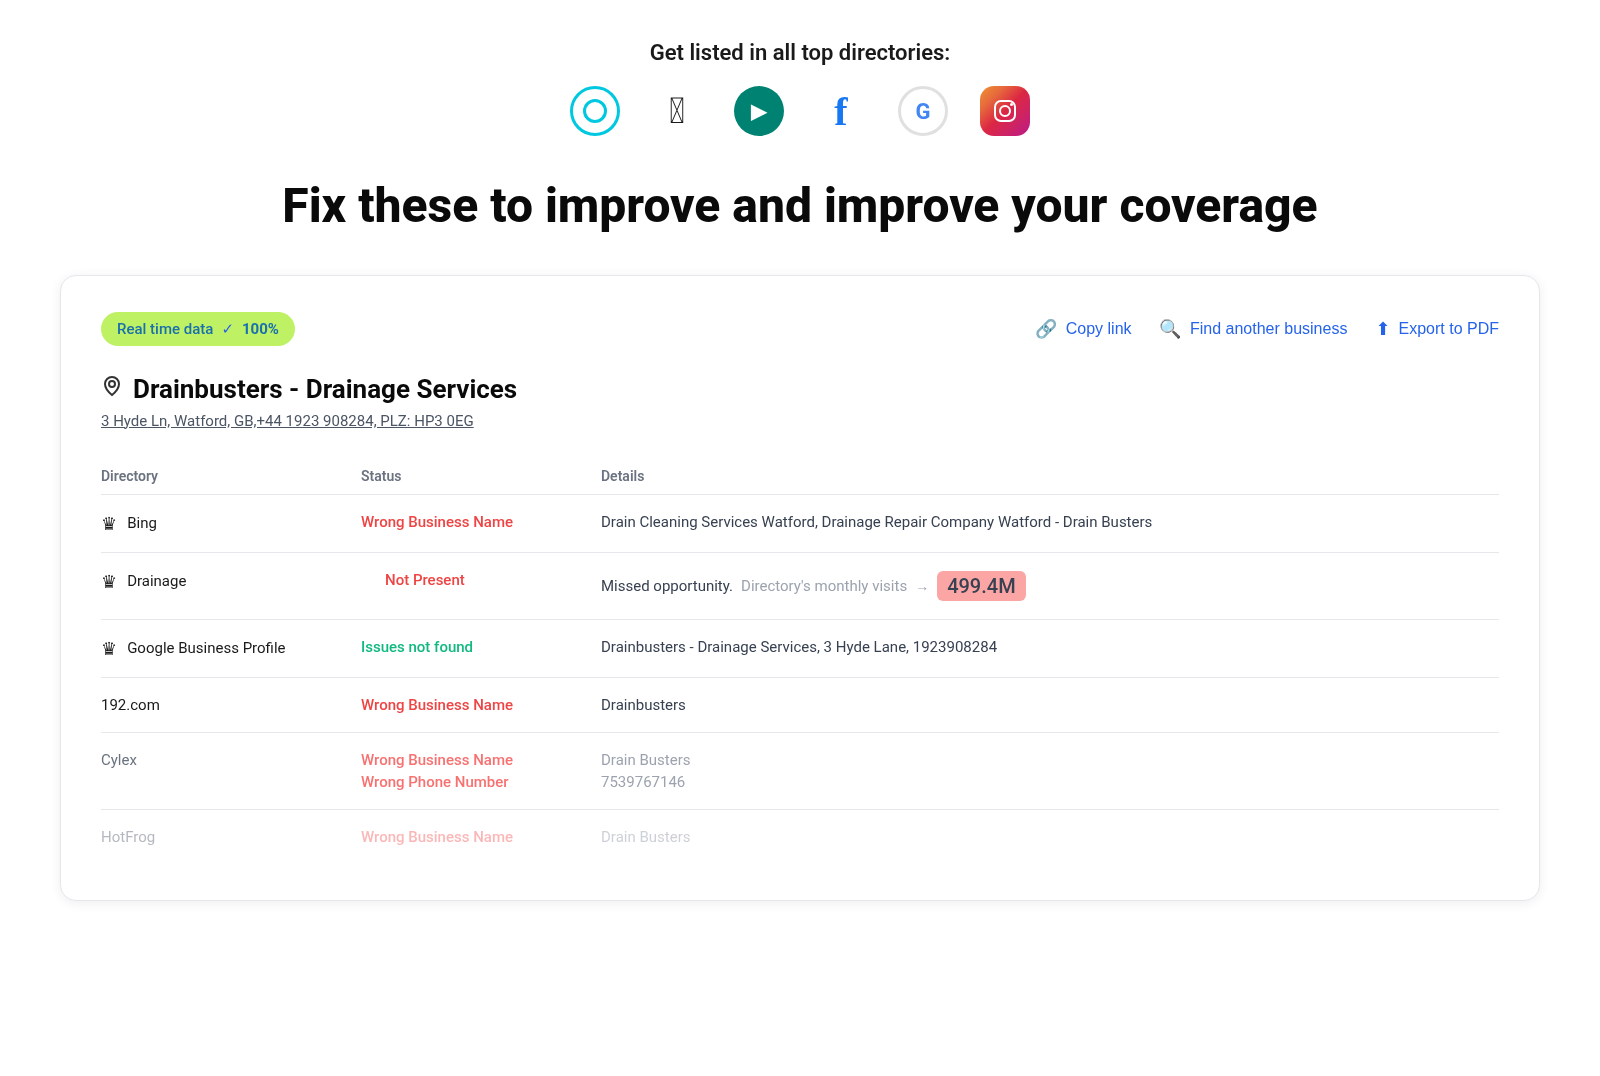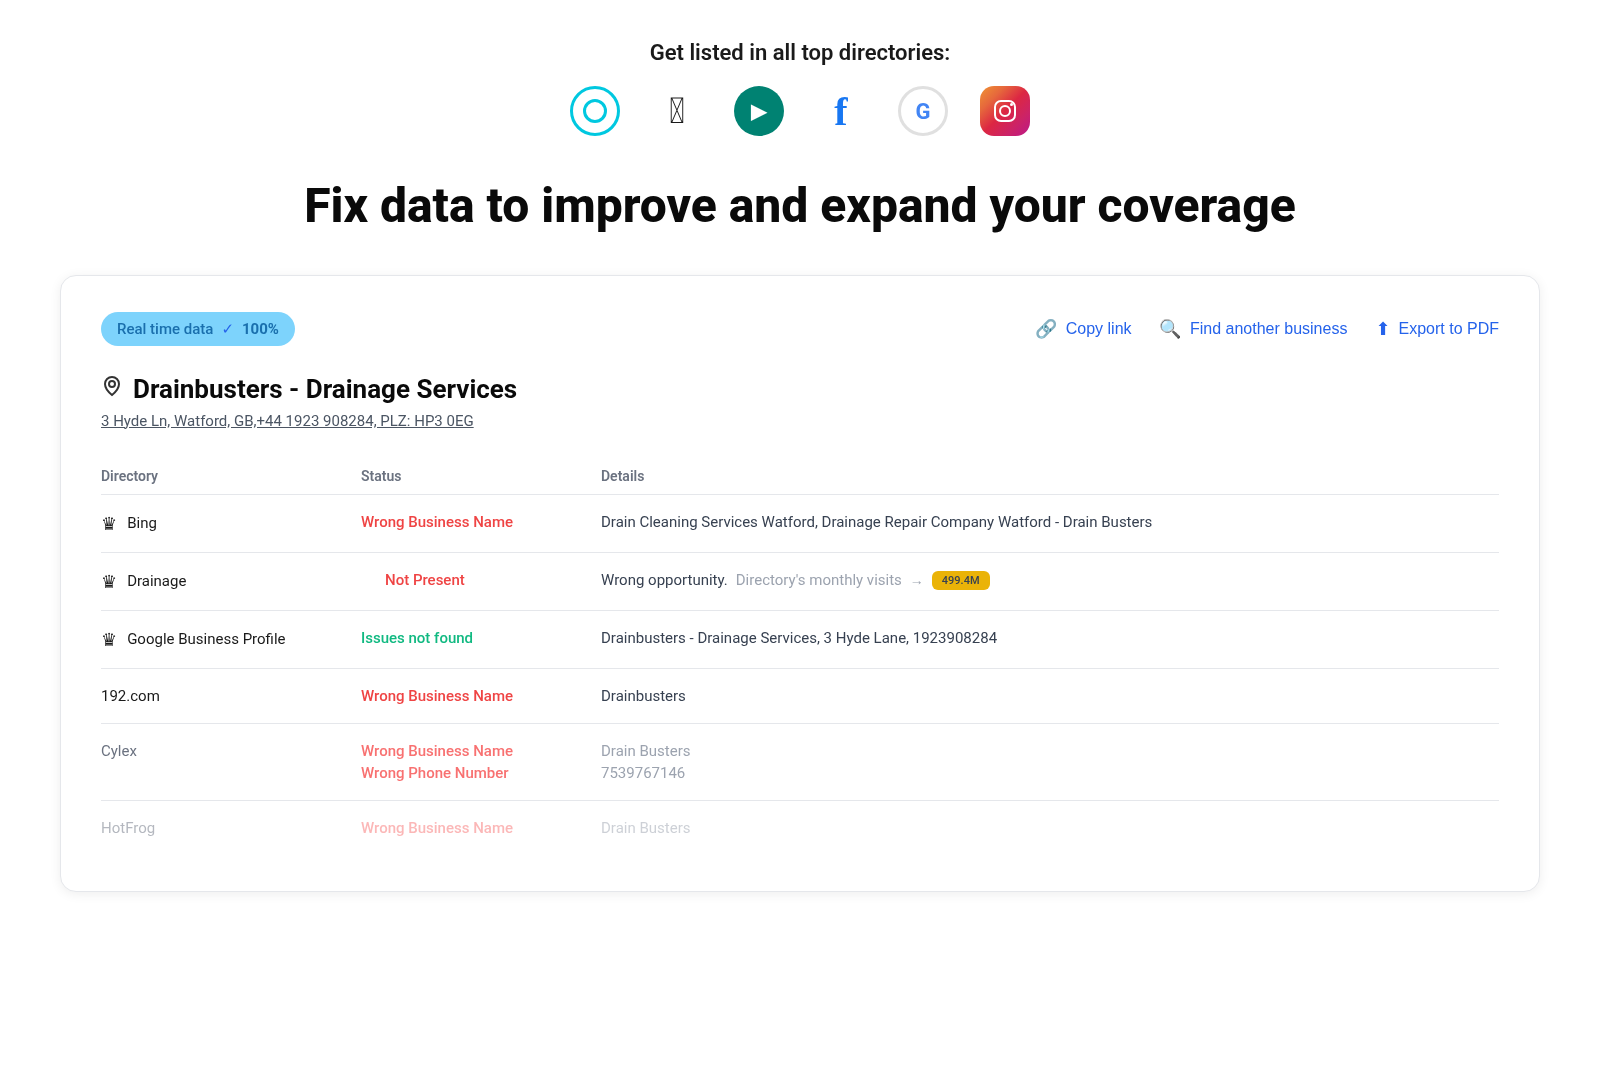--- a/index.html
+++ b/index.html
@@ -131,21 +131,21 @@
     }
 
     .card-header {
       display: flex;
       align-items: center;
       justify-content: space-between;
       margin-bottom: 28px;
     }
 
     .realtime-badge {
-      background: #7dd3fc;
+      background: #bef264;
       border-radius: 20px;
       padding: 8px 16px;
       display: flex;
       align-items: center;
       gap: 8px;
       font-size: 15px;
       color: #1a6fad;
       font-weight: 500;
     }
 
@@ -287,24 +287,24 @@
     .visits-label {
       color: #9ca3af;
     }
 
     .arrow-icon {
       color: #9ca3af;
       font-size: 14px;
     }
 
     .visits-badge {
-      background: #eab308;
+      background: #fca5a5;
       border-radius: 6px;
       padding: 3px 10px;
-      font-size: 11px;
+      font-size: 20px;
       font-weight: 500;
       color: #374151;
     }
 
     .dir-plain {
       color: #6b7280;
       font-size: 15px;
       align-items: center;
     }
 
@@ -356,21 +356,21 @@
       <div class="instagram-icon">
         <svg width="28" height="28" viewBox="0 0 28 28" fill="none">
           <rect x="4" y="4" width="20" height="20" rx="6" stroke="white" stroke-width="2" fill="none"></rect>
           <circle cx="14" cy="14" r="5" stroke="white" stroke-width="2" fill="none"></circle>
           <circle cx="20.5" cy="7.5" r="1.5" fill="white"></circle>
         </svg>
       </div>
     </div>
   </div>
 
-  <h1 class="main-heading">Fix data to improve and expand your coverage</h1>
+  <h1 class="main-heading">Fix these to improve and improve your coverage</h1>
 </div>
 
 <div class="card">
 
   <div class="card-header">
     <div class="realtime-badge">
       <span>Real time data</span>
       <span class="realtime-check">✓</span>
       <span class="realtime-percent">100%</span>
     </div>
@@ -429,21 +429,21 @@
           <div class="dir-cell">
             <span class="crown-icon">♛</span>
             <span>Drainage</span>
           </div>
         </td>
         <td>
           <span class="status-not-present">Not Present</span>
         </td>
         <td>
           <div class="detail-cell detail-missed">
-            <span class="missed-text">Wrong opportunity.</span>
+            <span class="missed-text">Missed opportunity.</span>
             <span class="visits-label">Directory's monthly visits</span>
             <span class="arrow-icon">→</span>
             <span class="visits-badge">499.4M</span>
           </div>
         </td>
       </tr>
 
       <tr>
         <td>
           <div class="dir-cell">

